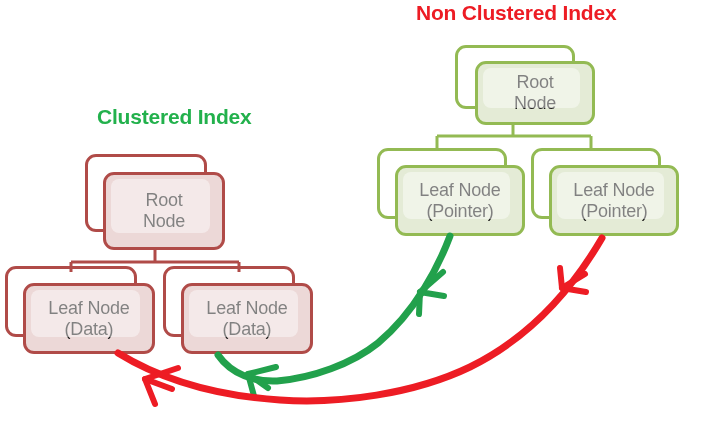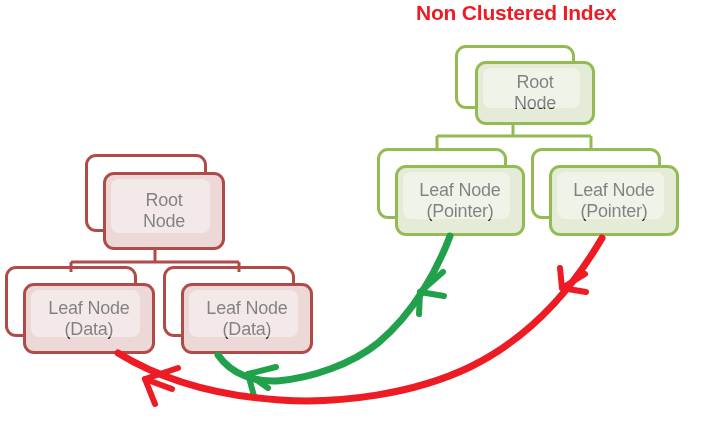--- a/index.html
+++ b/index.html
@@ -102,20 +102,21 @@
     </g>
 
     <g fill="none" stroke="#93ba53" stroke-width="3">
       <path d="M513,122 L513,136" stroke="#93ba53"></path>
       <path d="M437,136 L591,136" stroke="#93ba53"></path>
       <path d="M437,136 L437,150" stroke="#93ba53"></path>
       <path d="M591,136 L591,150" stroke="#93ba53"></path>
     </g>
   </svg>
 
+  <div class="title" id="title-clustered" style="color: rgb(34, 177, 76);">Clustered Index</div>
 
   <div class="title" id="title-nonclustered" style="color: rgb(237, 28, 36);">Non Clustered Index</div>
 
   <div class="node theme-red" style="left:85px; top:154px; width:140px; height:96px;">
     <div class="card back" style="width: 122px; height: 78px; border-color: rgb(176, 75, 72);"></div>
     <div class="card front" style="left: 18px; top: 18px; width: 122px; height: 78px; border-color: rgb(176, 75, 72); background: rgb(236, 216, 215);">
       <div class="gloss"></div>
       <div class="label">
         <span>Root</span><br>
         <span>Node</span>

